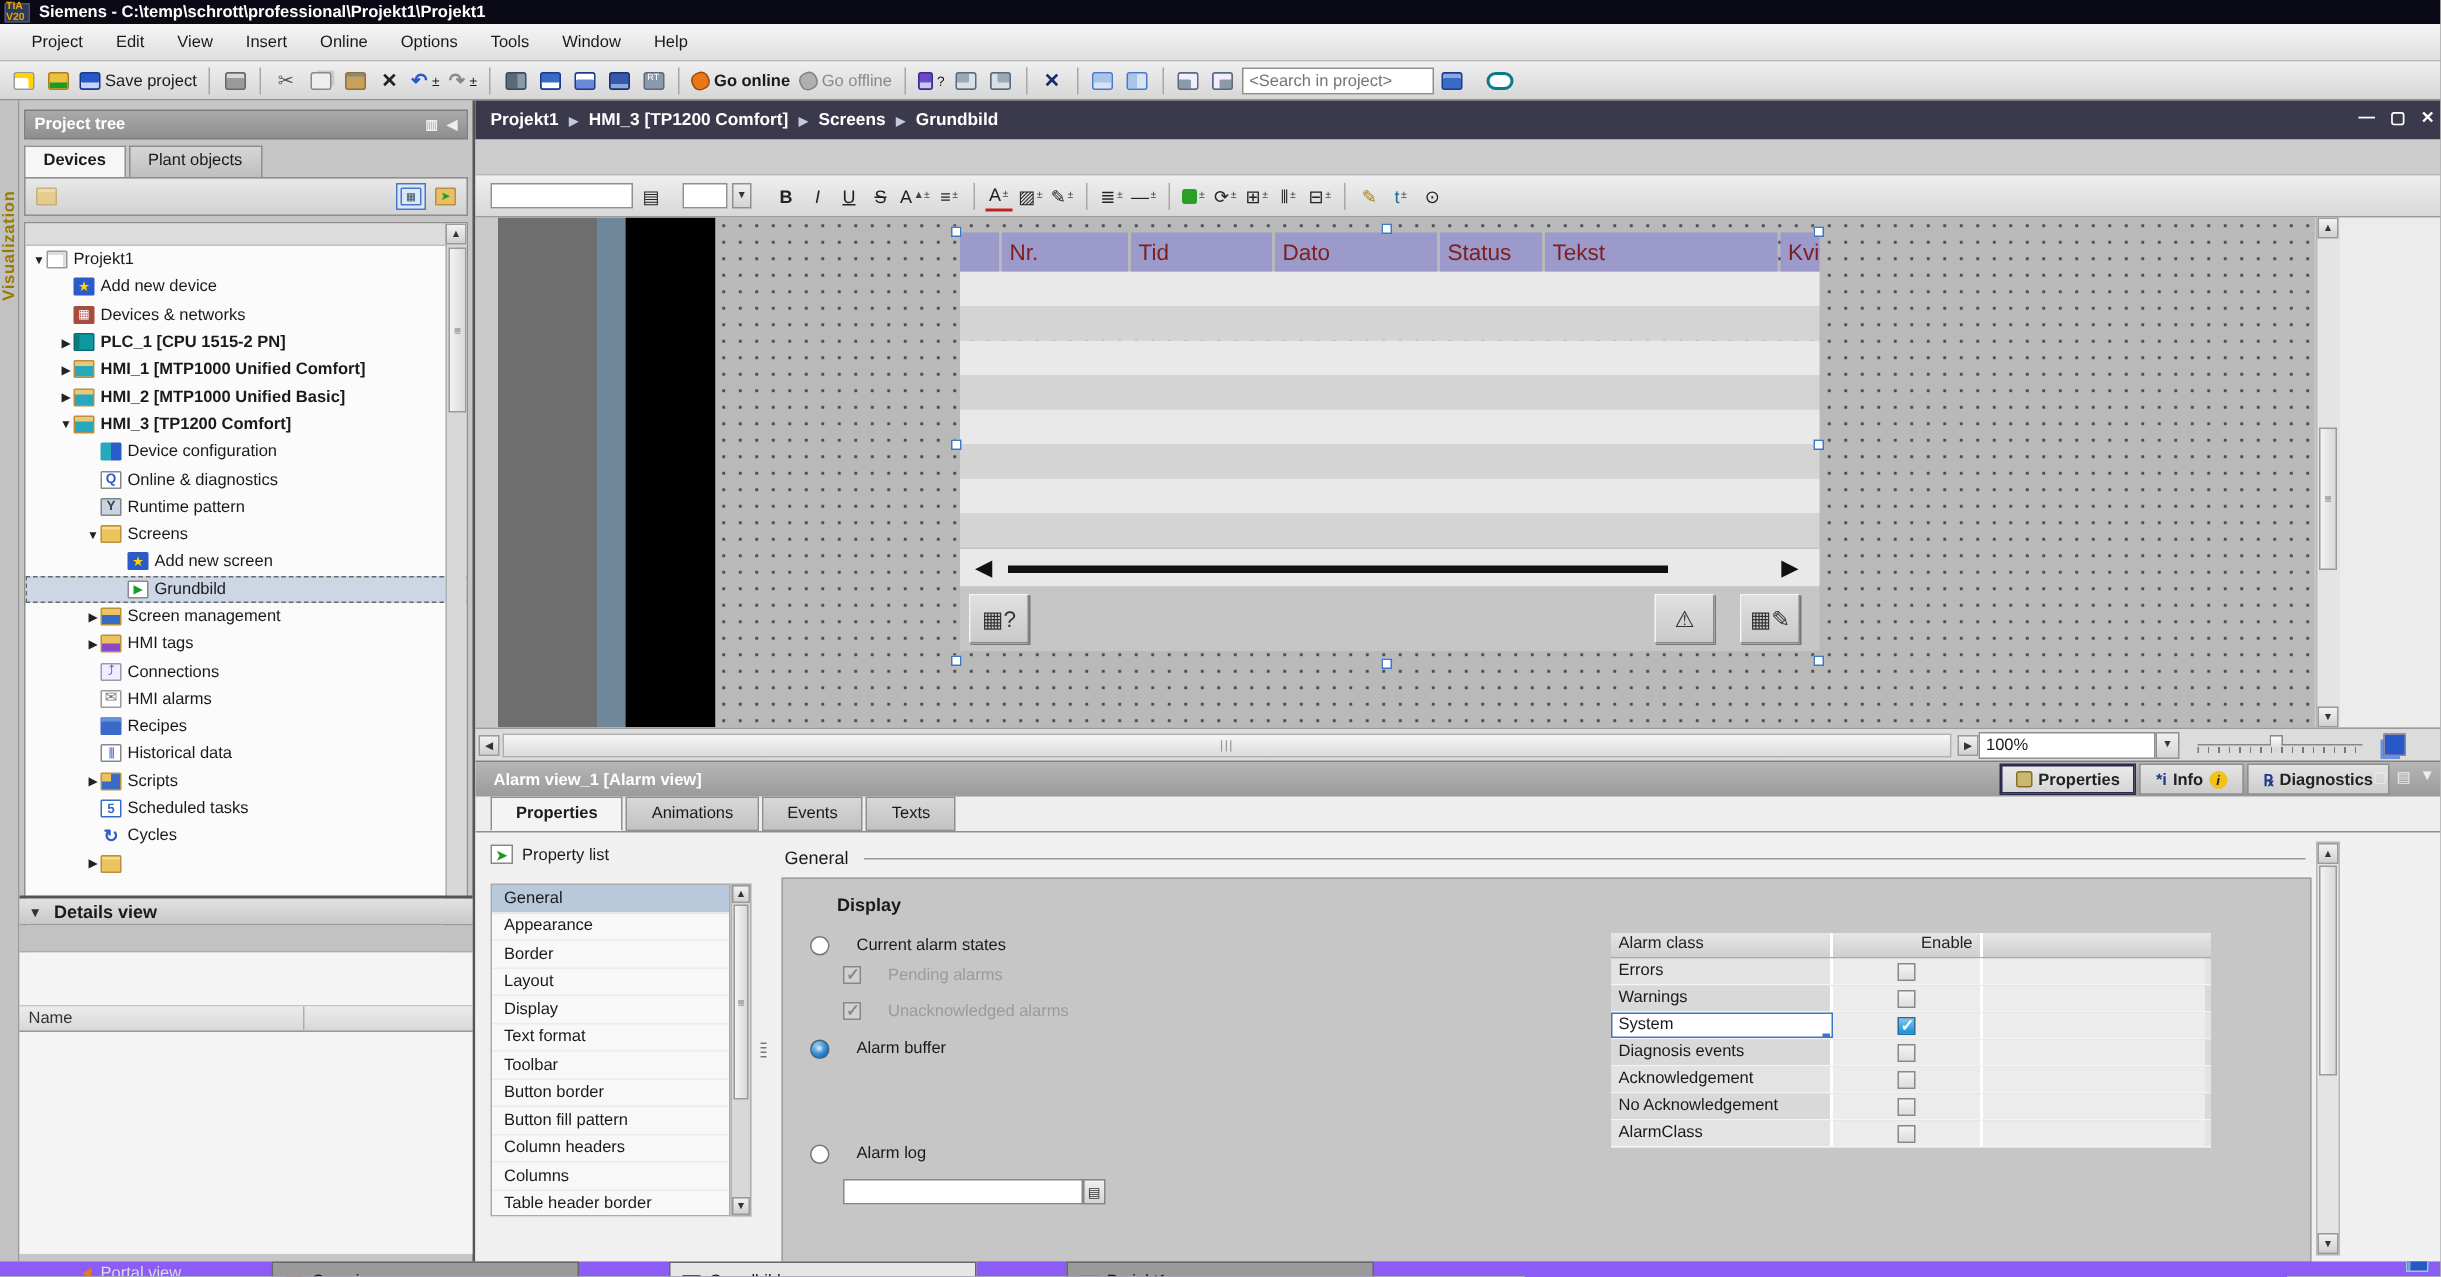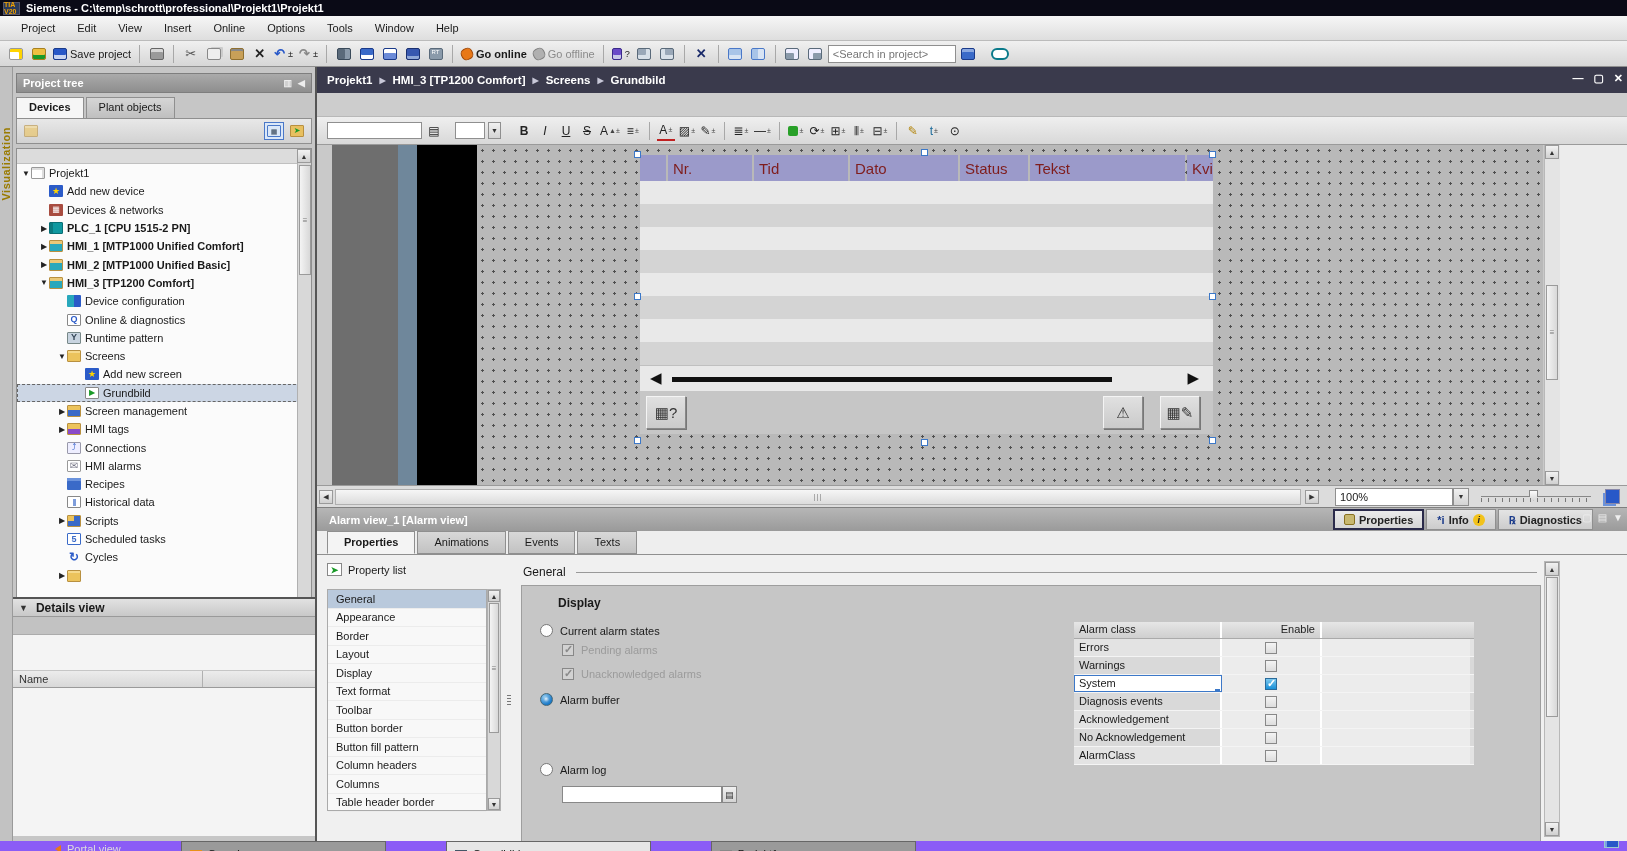--- a/index.html
+++ b/index.html
@@ -101,21 +101,21 @@
 .av-scroll{height:26px;background:#e9e9e9;border-top:1px solid #c0c0c0;position:relative}
 .av-line{position:absolute;left:32px;top:11px;width:440px;height:5px;background:#111}
 .av-arrow{position:absolute;top:3px;font-size:15px;color:#111}
 .av-btnrow{height:43px;background:#c6c6c6;position:relative}
 .avbtn{position:absolute;top:5px;width:40px;height:33px;background:linear-gradient(#e0e0e0,#cacaca);border:1px solid #888;border-top-color:#f4f4f4;border-left-color:#f4f4f4;box-shadow:1px 1px 0 #777;display:flex;align-items:center;justify-content:center;font-size:15px;color:#333}
 .handle{position:absolute;width:7px;height:7px;background:#fff;border:1px solid #3c78c8;z-index:5}
 
 .hscroll{position:absolute;top:418px;left:0;width:100%;height:22px;background:#dcdcdc;border-top:1px solid #9a9a9a;display:flex;align-items:center}
 .htrack{position:relative;height:16px;flex:none;width:966px;margin-left:2px;background:#e8e8e8;border:1px solid #b0b0b0}
 .hthumb{position:absolute;left:0;top:0;height:14px;width:100%;background:linear-gradient(#f6f6f6,#dcdcdc);display:flex;align-items:center;justify-content:center;color:#888;font-size:8px;letter-spacing:1px}
-.zoombox{display:flex;align-items:flex-end;margin-left:16px;gap:0}
+.zoombox{display:flex;align-items:flex-end;margin-left:0;gap:0}
 .zoomfld{width:118px;height:18px;background:#fff;border:1px solid #8f8f8f;padding:2px 4px}
 .slider{position:relative;width:110px;height:14px;margin-left:12px}
 .slider .line{position:absolute;top:6px;left:0;width:100%;border-top:1px solid #888}
 .slider .ticks{position:absolute;top:8px;left:0;width:100%;height:4px;background-image:repeating-linear-gradient(90deg,#777 0 1px,transparent 1px 7px)}
 .slider .knob{position:absolute;left:48px;top:0;width:9px;height:11px;background:linear-gradient(#fcfcfc,#d8d8d8);border:1px solid #888;clip-path:polygon(0 0,100% 0,100% 60%,50% 100%,0 60%)}
 
 .inspector{position:absolute;top:440px;left:0;width:100%;height:334px;background:#eee}
 .insphead{position:absolute;top:0;left:0;width:100%;height:24px;background:linear-gradient(#b6b6b6,#9a9a9a);border-top:1px solid #808080;color:#fff;font-weight:bold;display:flex;align-items:center;padding-left:12px}
 .sidetabs{position:absolute;right:34px;top:2px;display:flex;gap:2px}
 .sidetab{height:21px;display:flex;align-items:center;gap:4px;padding:0 10px;background:linear-gradient(#e4e4e4,#cccccc);border:1px solid #8f8f8f;color:#222;font-weight:bold}
@@ -131,21 +131,21 @@
 .plist{position:absolute;top:34px;left:10px;width:160px;height:222px;background:#f8f8f8;border:1px solid #aaa}
 .pitem{height:18.5px;display:flex;align-items:center;padding-left:8px;border-bottom:1px solid #ececec}
 .pitem.sel{background:#b9c9dc}
 .plscroll{position:absolute;top:34px;left:170px;width:14px;height:222px;background:#d8d8d8;border:1px solid #b0b0b0}
 .vsplit{position:absolute;top:34px;left:188px;width:8px;height:222px;display:flex;flex-direction:column;align-items:center;justify-content:center;gap:2px}
 .vsplit i{width:4px;height:1px;background:#777}
 .sectitle{position:absolute;top:10px;left:206px;right:90px;display:flex;align-items:baseline;gap:10px;font-size:12px}
 .sectitle .rule{flex:1;border-bottom:1px solid #999;transform:translateY(-3px)}
 .graypanel{position:absolute;top:30px;left:204px;width:1020px;height:257px;background:#c6c6c6;border:1px solid #9e9e9e;overflow:hidden}
 .disphead{position:absolute;top:10px;left:36px;font-weight:bold;font-size:12px}
-.radio{position:absolute;display:flex;align-items:center;gap:7px}
+.radio{position:absolute;display:flex;align-items:flex-start;gap:18px}
 .rb{width:13px;height:13px;border-radius:50%;border:1px solid #777;background:#fdfdfd;flex:none;position:relative}
 .rb.on{border-color:#467;background:radial-gradient(circle at 35% 30%,#9cd0f0,#1878c8 70%)}
 .rb.on::after{content:"";position:absolute;inset:3px;border-radius:50%;background:radial-gradient(circle at 40% 35%,#e8f4fc,#1878c8)}
 .cb{width:12px;height:12px;border:1px solid #888;background:linear-gradient(#f4f4f4,#ddd);flex:none;position:relative}
 .cb.gray{background:#d2d2d2}
 .cb.gray::after{content:"✓";position:absolute;top:-2px;left:1px;color:#8a8a8a;font-size:11px;font-weight:bold}
 .cb.checked{background:linear-gradient(#7cc8ee,#1890d8);border-color:#2a6a9a}
 .cb.checked::after{content:"✓";position:absolute;top:-2px;left:1px;color:#fff;font-size:11px;font-weight:bold}
 .dim{color:#9b9b9b}
 .alog-input{position:absolute;left:40px;top:246px;width:160px;height:17px;background:#fff;border:1px solid #888}

